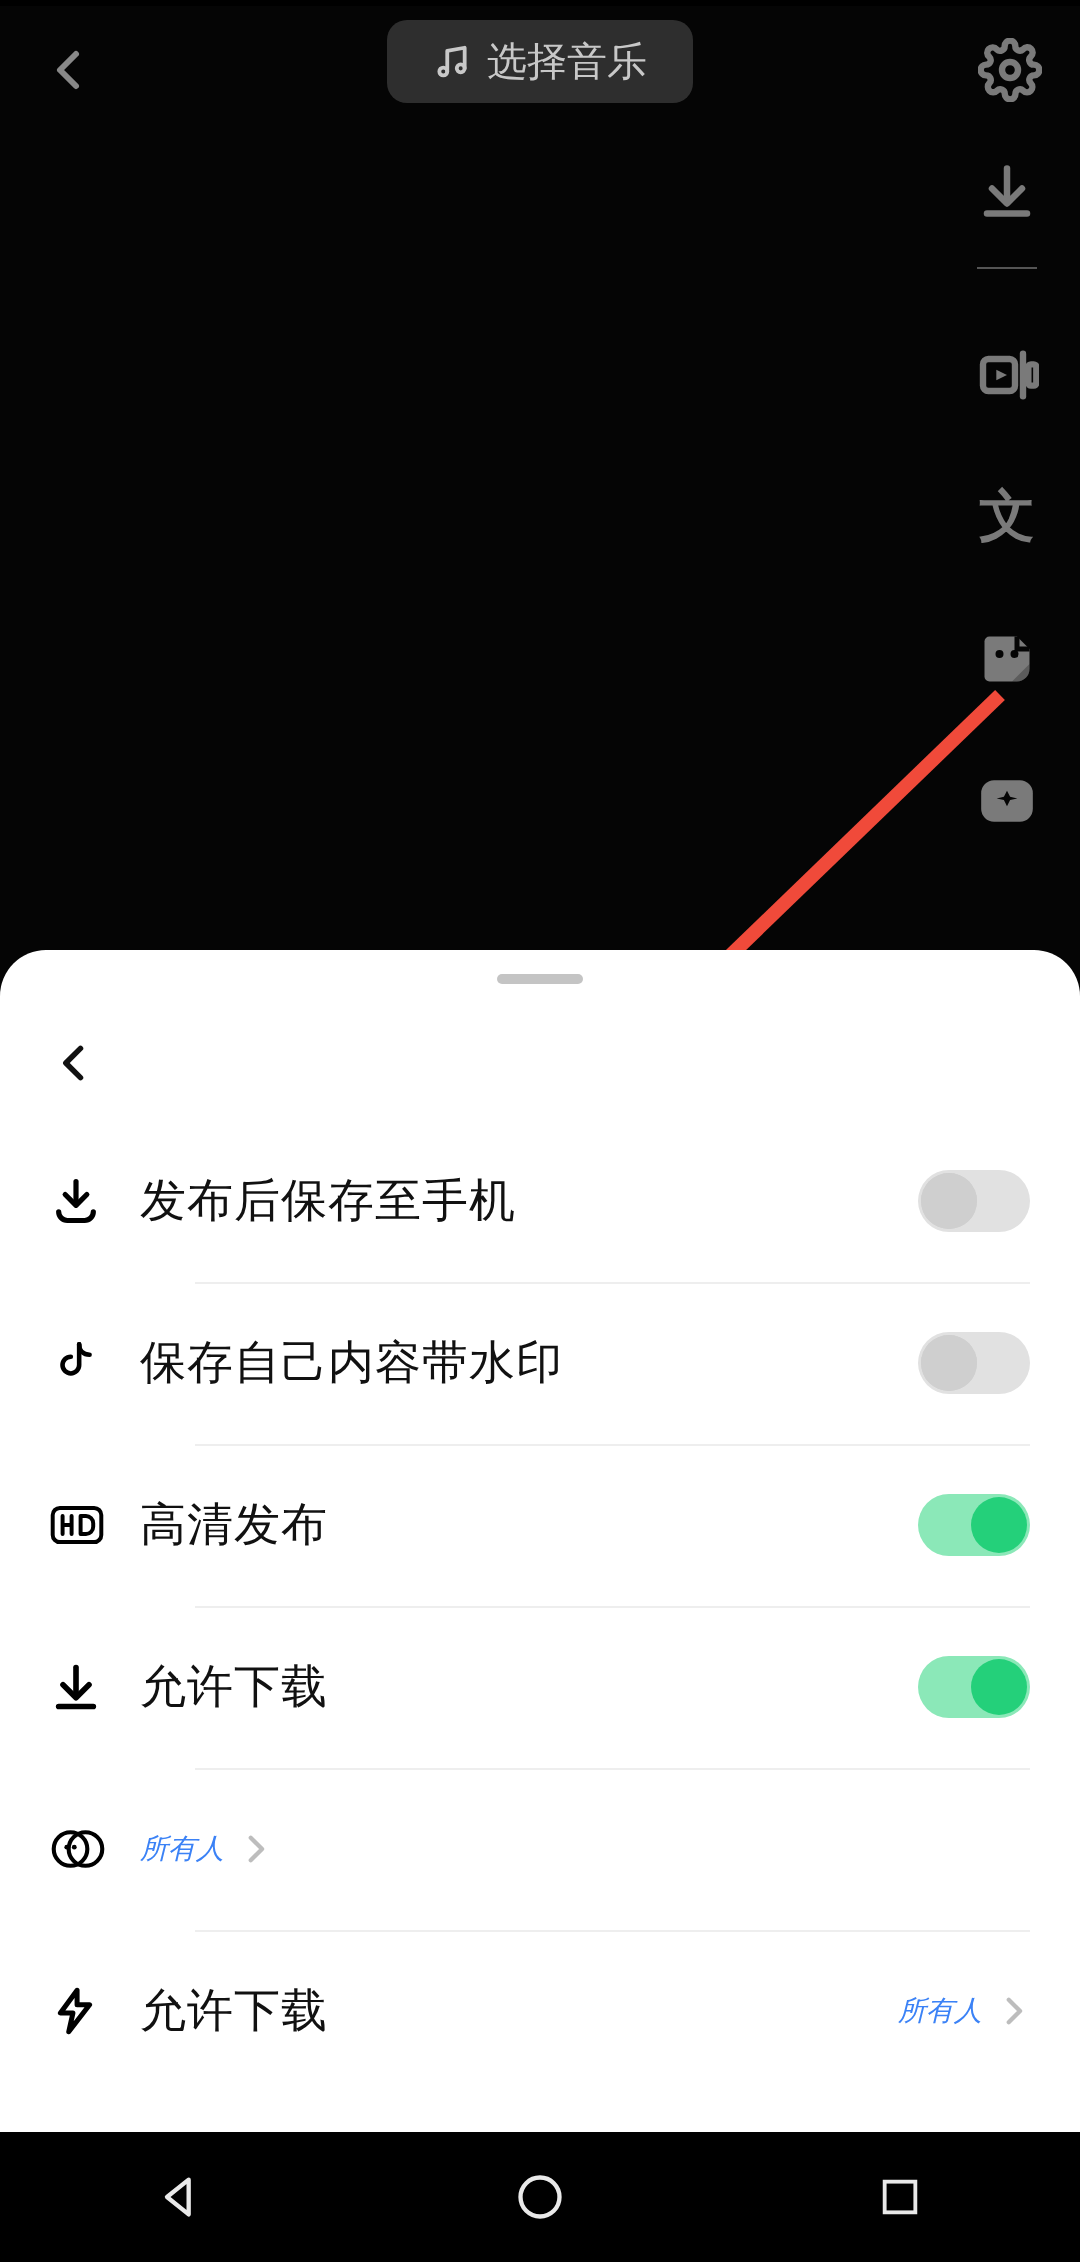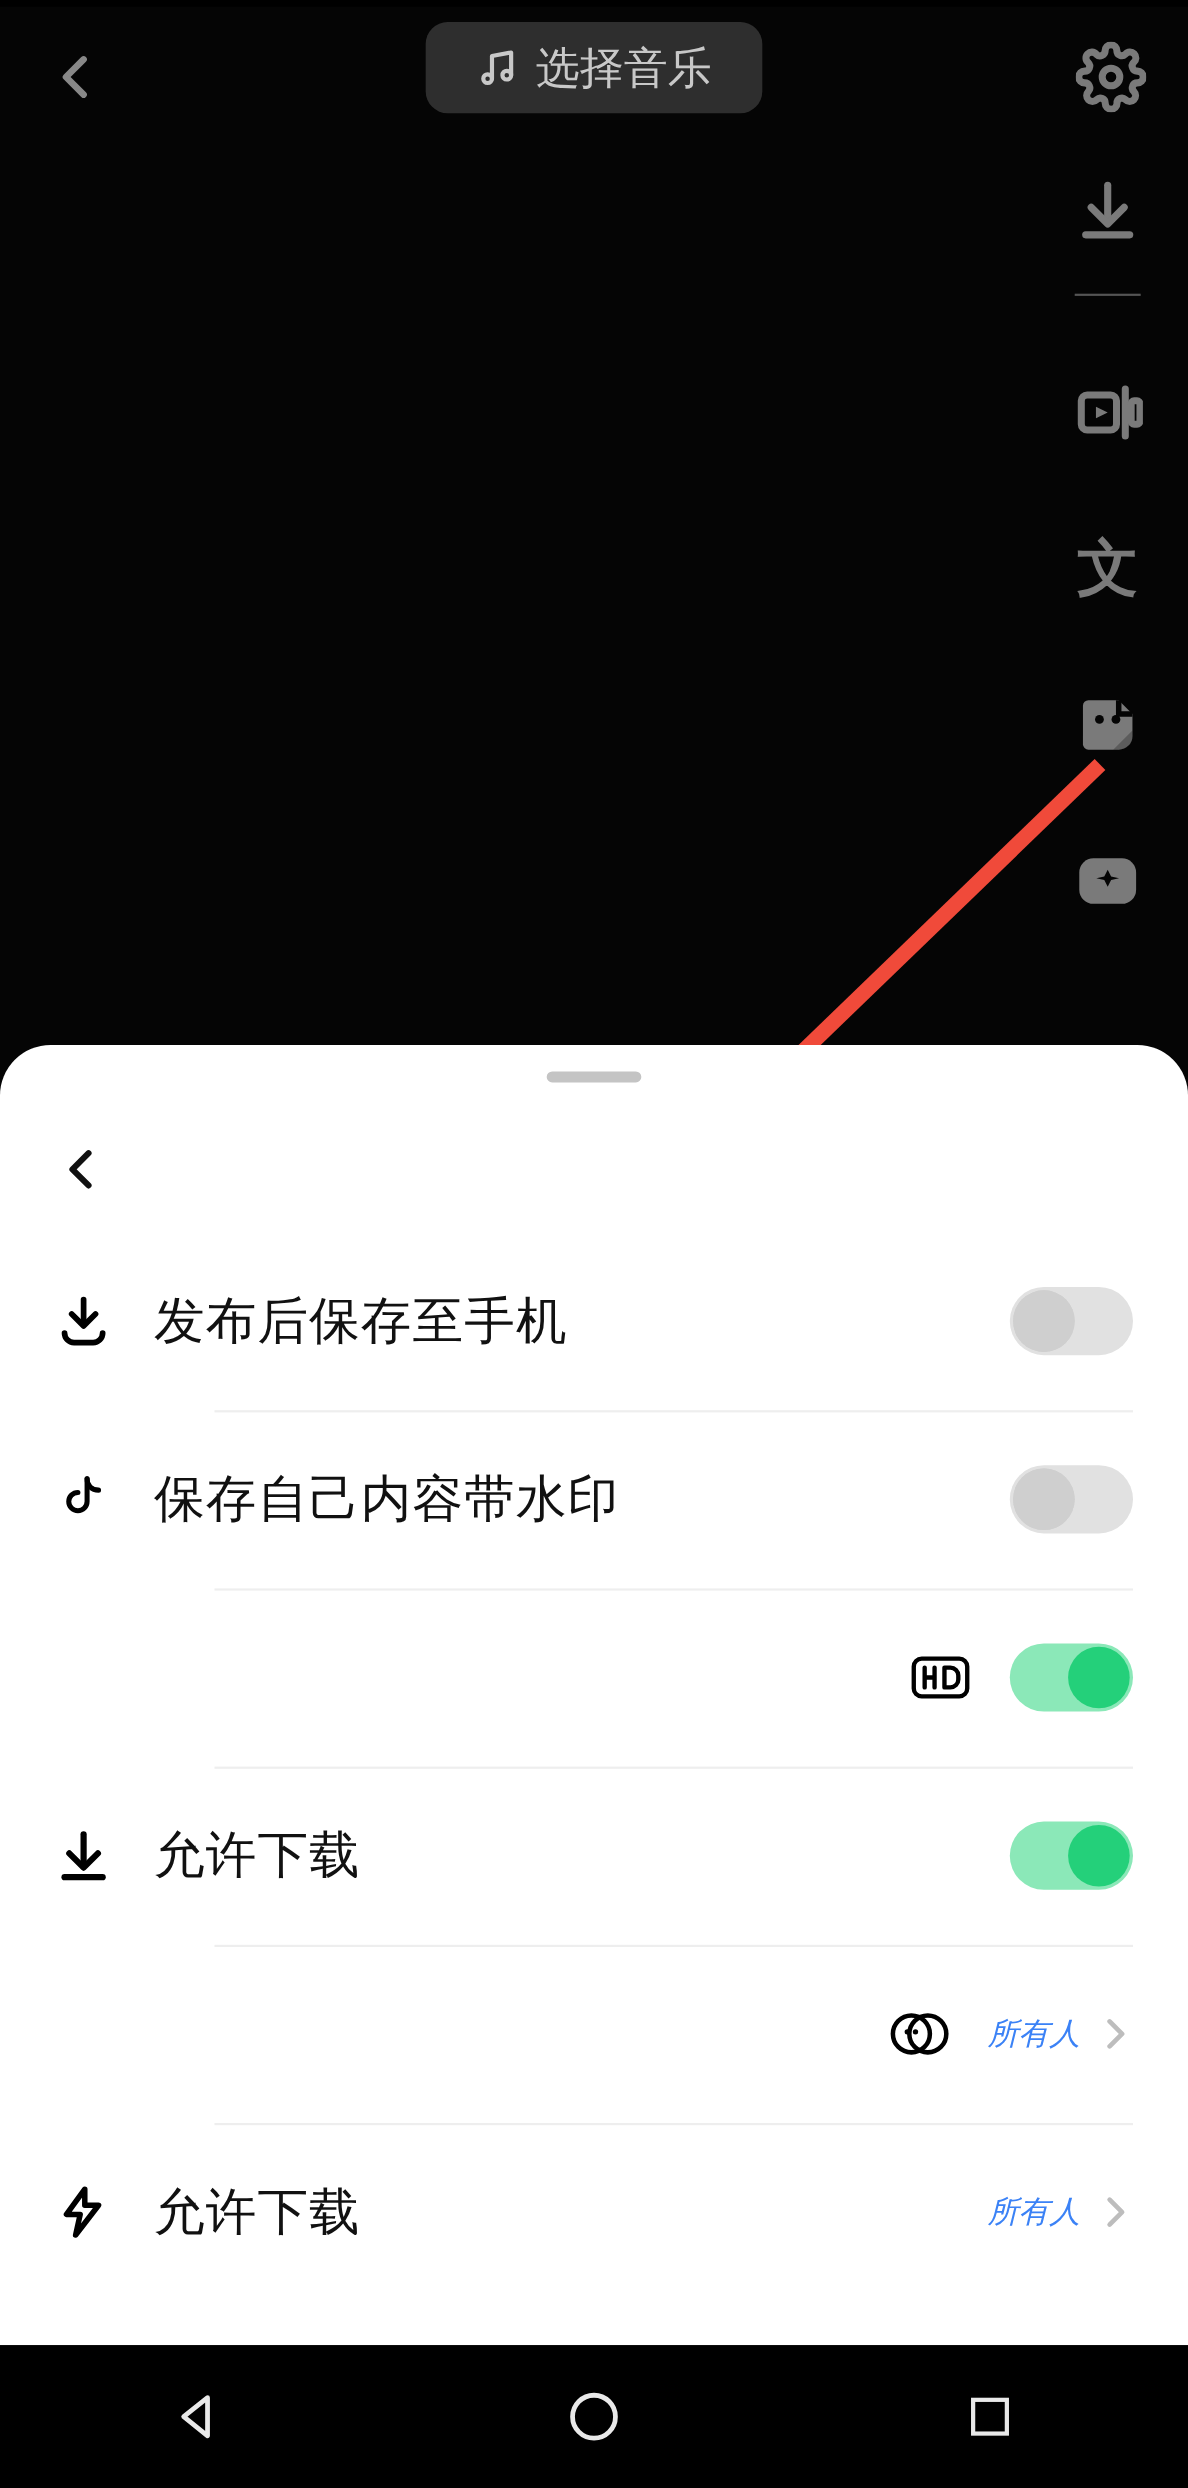--- a/index.html
+++ b/index.html
@@ -101,21 +101,20 @@
   }
   .rows {
     position:absolute;
     top:170px; left:0; right:0;
     padding:0 50px;
   }
   .row {
     display:flex;
     align-items:center;
     height:162px;
-    justify-content:flex-end;
   }
   .row + .row {
     border-top:2px solid #eee;
     margin-left:90px;
     padding-left:0;
     margin-right:0;
   }
   .row + .row::before { content:""; }
   .row:not(:first-child) { margin-left:0; }
   .row .icon-slot {
@@ -314,20 +313,21 @@
       </div>
 
       <div class="row">
         <div class="icon-slot">
           <svg width="54" height="42" viewBox="0 0 30 22" fill="none" stroke="currentColor" stroke-width="2.2" stroke-linecap="round" stroke-linejoin="round">
             <rect x="1.5" y="1.5" width="27" height="19" rx="4"></rect>
             <path d="M7 6v10M12 6v10M7 11h5"></path>
             <path d="M17 6v10h3a4 4 0 0 0 4-4v-2a4 4 0 0 0-4-4h-3z"></path>
           </svg>
         </div>
+        <div class="row-label">高清发布</div>
         <div class="toggle on">
             <div class="knob"></div>
           </div>
       </div>
 
       <div class="row">
         <div class="icon-slot">
           <svg width="52" height="52" viewBox="0 0 24 24" fill="none" stroke="currentColor" stroke-width="2.6" stroke-linecap="round" stroke-linejoin="round">
             <path d="M12 3v12"></path>
               <path d="M6 11l6 6 6-6"></path>

